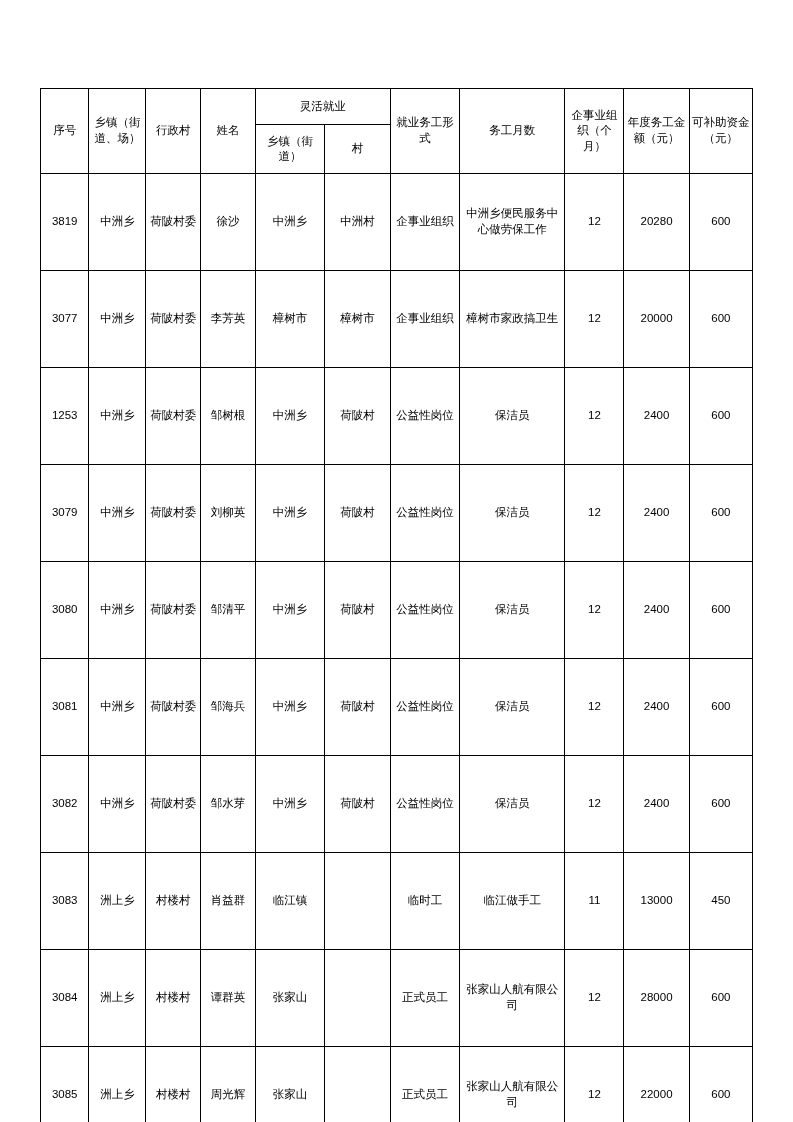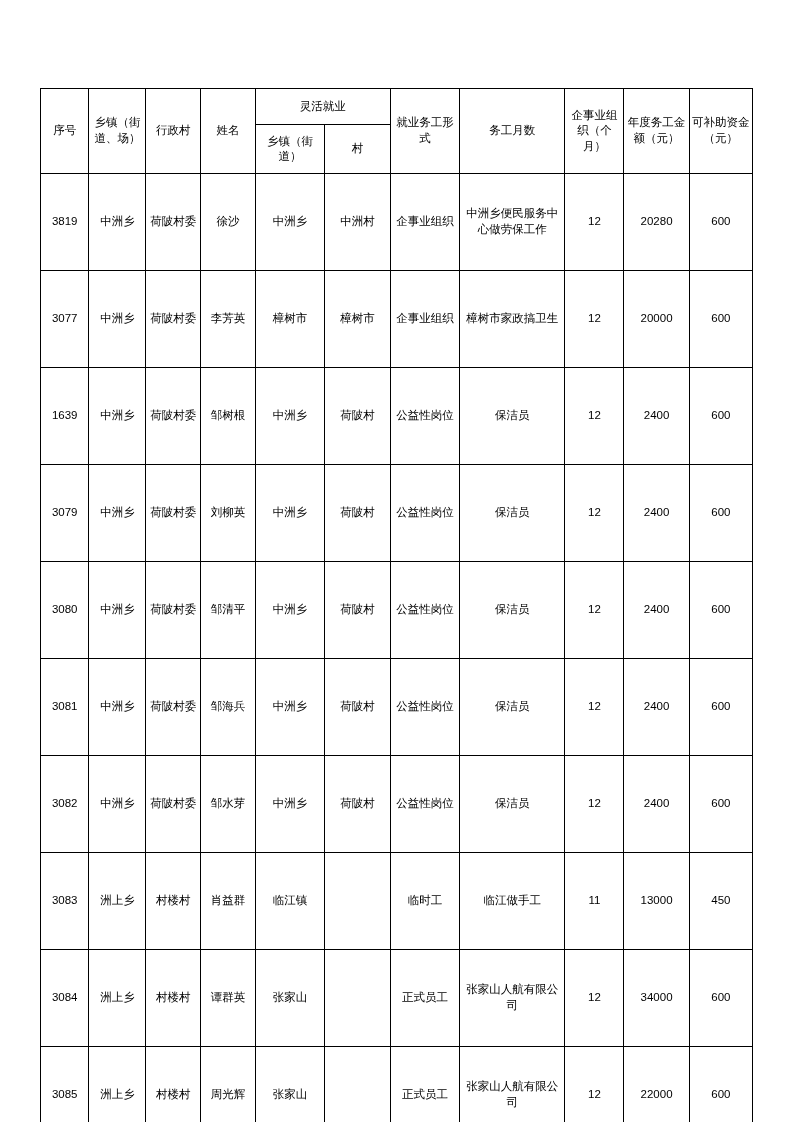--- a/index.html
+++ b/index.html
@@ -115,21 +115,21 @@
           <td>李芳英</td>
           <td>樟树市</td>
           <td>樟树市</td>
           <td>企事业组织</td>
           <td>樟树市家政搞卫生</td>
           <td>12</td>
           <td>20000</td>
           <td>600</td>
         </tr>
         <tr>
-          <td>1639</td>
+          <td>1253</td>
           <td>中洲乡</td>
           <td>荷陂村委</td>
           <td>邹树根</td>
           <td>中洲乡</td>
           <td>荷陂村</td>
           <td>公益性岗位</td>
           <td>保洁员</td>
           <td>12</td>
           <td>2400</td>
           <td>600</td>
@@ -202,21 +202,21 @@
         <tr>
           <td>3084</td>
           <td>洲上乡</td>
           <td>村楼村</td>
           <td>谭群英</td>
           <td>张家山</td>
           <td></td>
           <td>正式员工</td>
           <td>张家山人航有限公司</td>
           <td>12</td>
-          <td>34000</td>
+          <td>28000</td>
           <td>600</td>
         </tr>
         <tr>
           <td>3085</td>
           <td>洲上乡</td>
           <td>村楼村</td>
           <td>周光辉</td>
           <td>张家山</td>
           <td></td>
           <td>正式员工</td>

